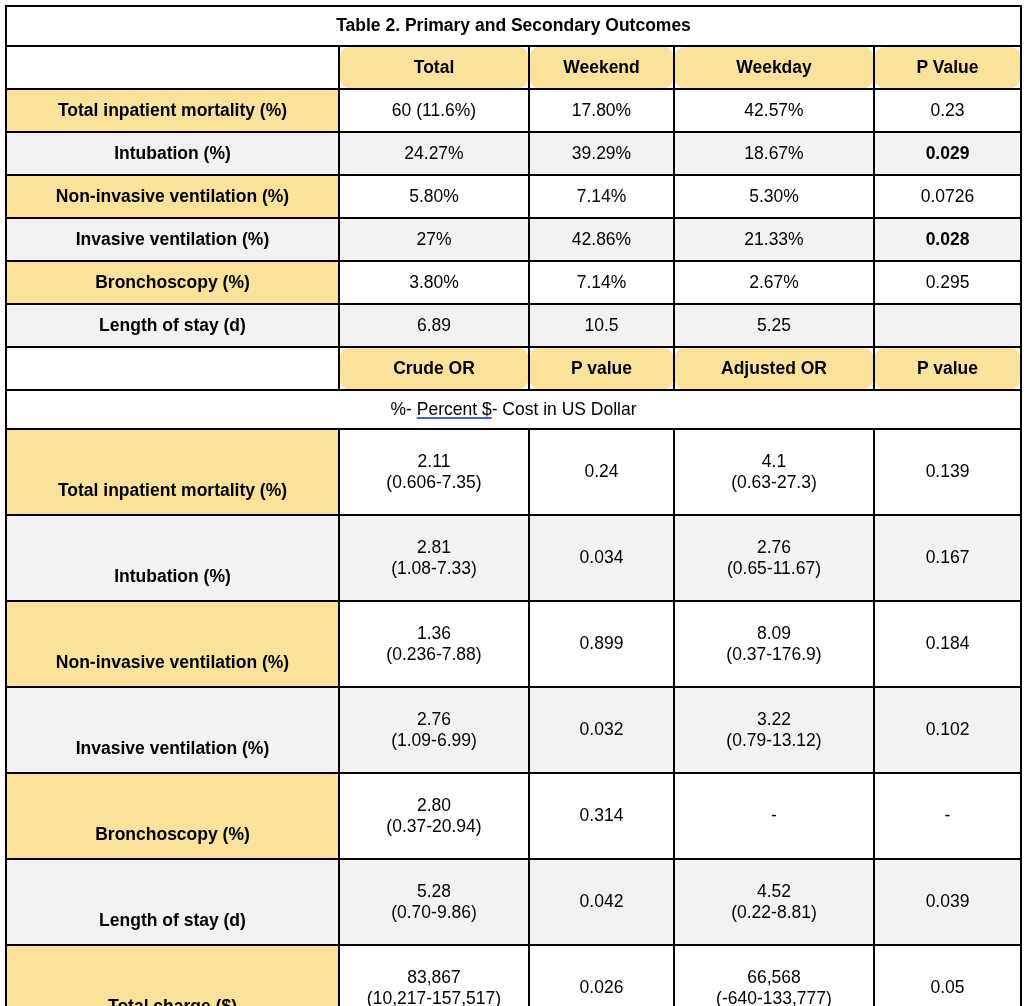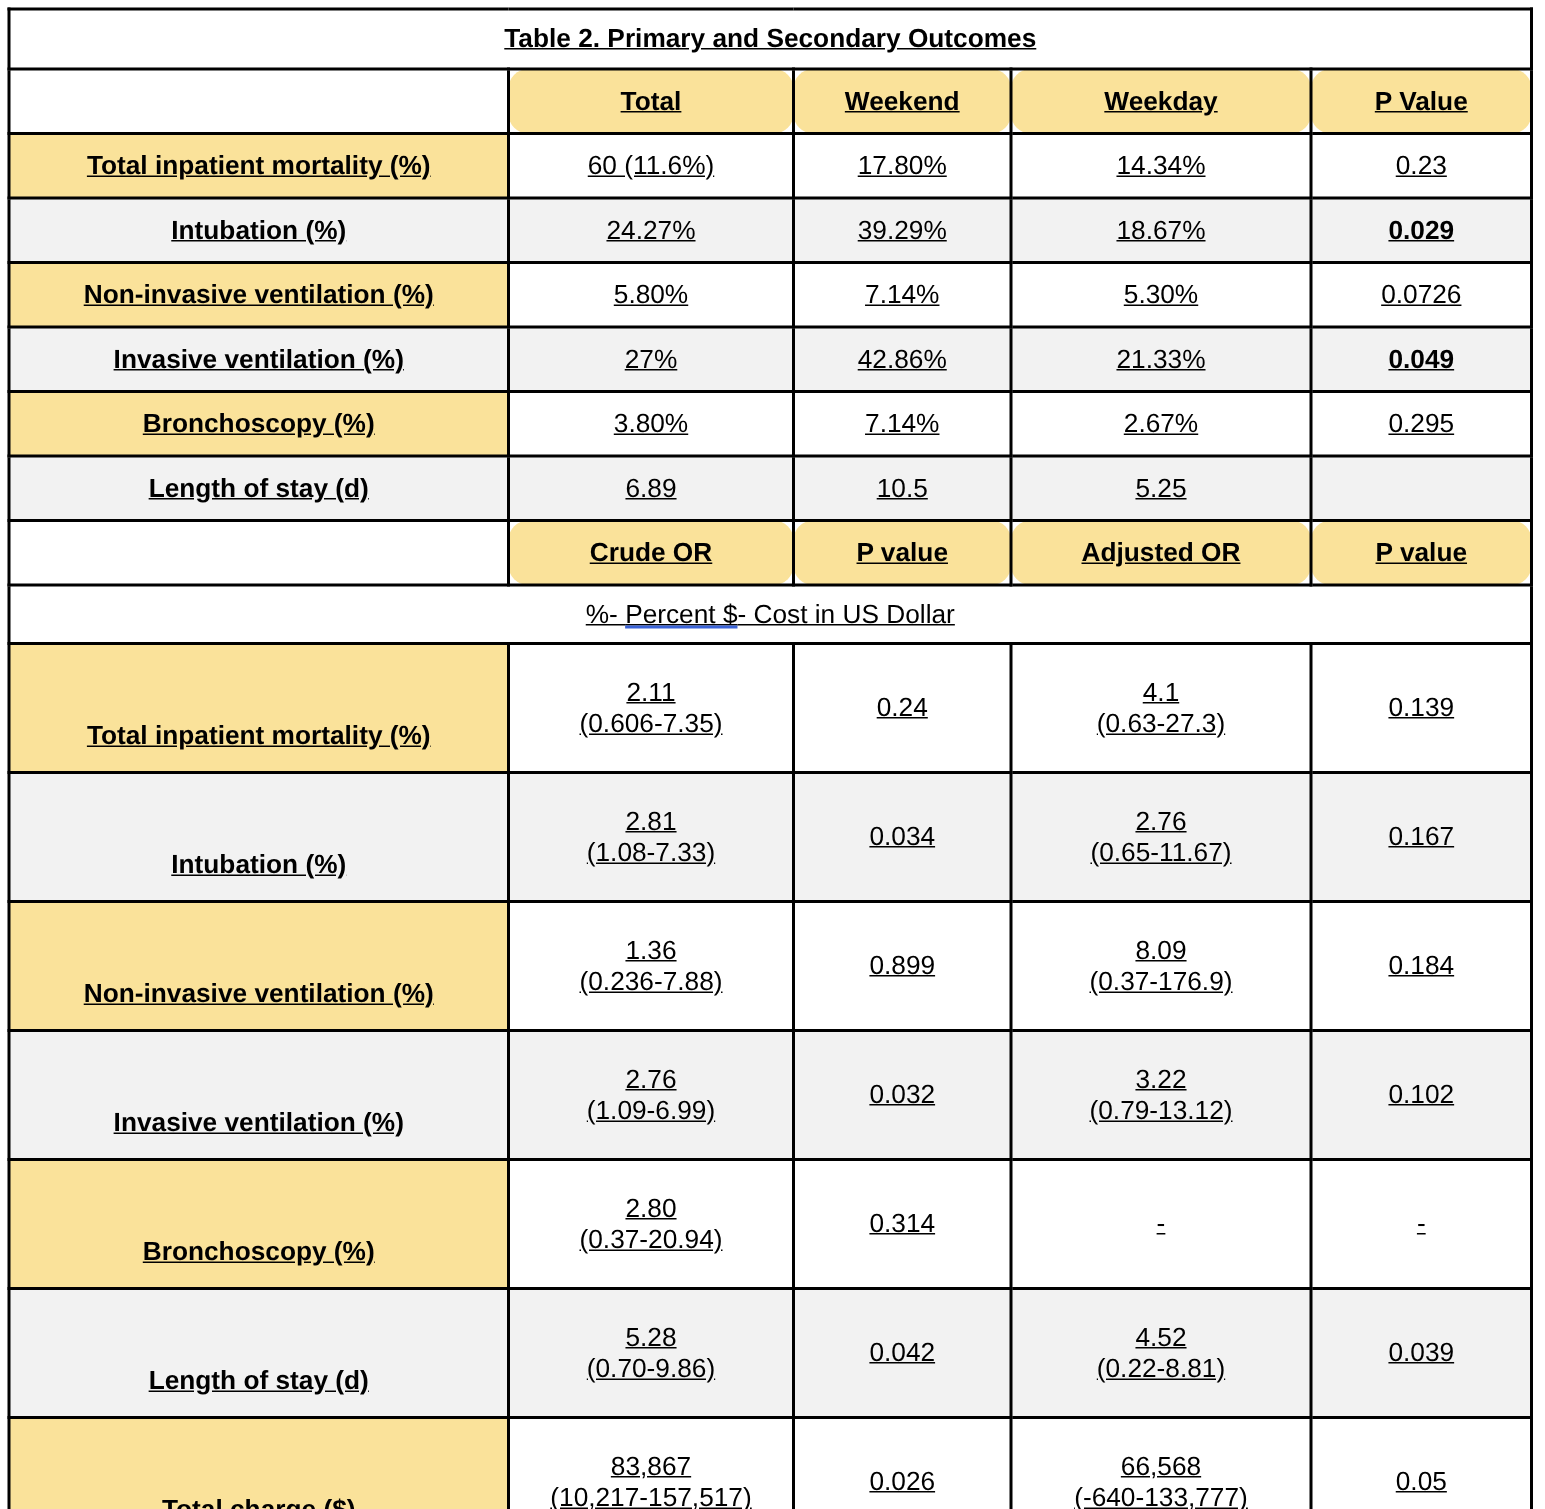--- a/index.html
+++ b/index.html
@@ -14,21 +14,20 @@
     color: #000000;
     overflow: hidden;
   }
 
   .page {
     width: 1030px;
     height: 952px;
     position: relative;
     box-sizing: border-box;
     padding: 5px 0 4px 5px;
-    text-decoration: underline;
   }
 
   table.tbl {
     border-collapse: collapse;
     table-layout: fixed;
     width: 1015px;
     border: 2.5px solid #000;
   }
 
   table.tbl td {
@@ -134,21 +133,21 @@
         <td class="hdr">Total</td>
         <td class="hdr">Weekend</td>
         <td class="hdr">Weekday</td>
         <td class="hdr">P Value</td>
       </tr>
 
       <tr class="t1row">
         <td class="rowlabel yellow">Total inpatient mortality (%)</td>
         <td class="white">60 (11.6%)</td>
         <td class="white">17.80%</td>
-        <td class="white">14.34%</td>
+        <td class="white">42.57%</td>
         <td class="white">0.23</td>
       </tr>
       <tr class="t1row">
         <td class="rowlabel grey">Intubation (%)</td>
         <td class="grey">24.27%</td>
         <td class="grey">39.29%</td>
         <td class="grey">18.67%</td>
         <td class="grey" style="font-weight:bold;">0.029</td>
       </tr>
       <tr class="t1row">
@@ -156,21 +155,21 @@
         <td class="white">5.80%</td>
         <td class="white">7.14%</td>
         <td class="white">5.30%</td>
         <td class="white">0.0726</td>
       </tr>
       <tr class="t1row">
         <td class="rowlabel grey">Invasive ventilation (%)</td>
         <td class="grey">27%</td>
         <td class="grey">42.86%</td>
         <td class="grey">21.33%</td>
-        <td class="grey" style="font-weight:bold;">0.049</td>
+        <td class="grey" style="font-weight:bold;">0.028</td>
       </tr>
       <tr class="t1row">
         <td class="rowlabel yellow">Bronchoscopy (%)</td>
         <td class="white">3.80%</td>
         <td class="white">7.14%</td>
         <td class="white">2.67%</td>
         <td class="white">0.295</td>
       </tr>
       <tr class="t1row">
         <td class="rowlabel grey">Length of stay (d)</td>

